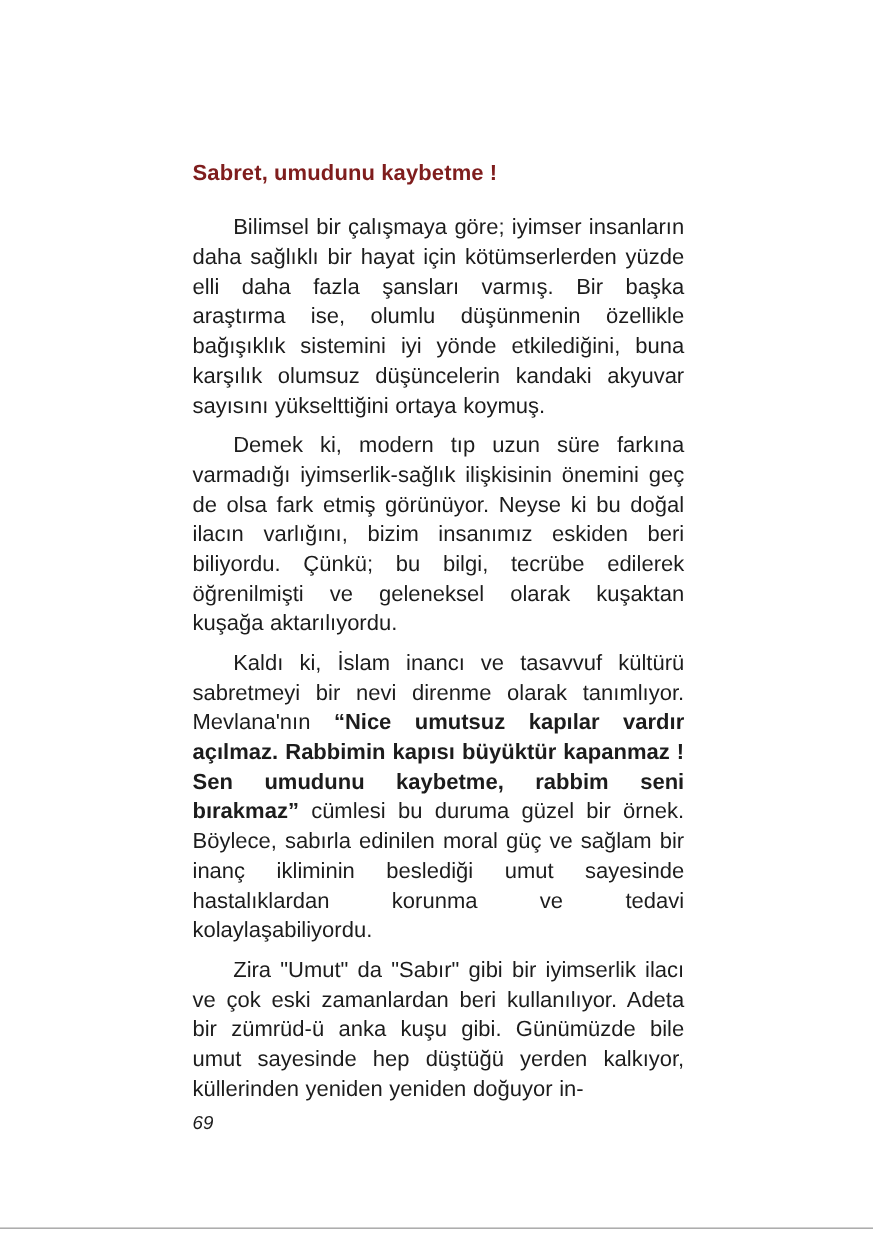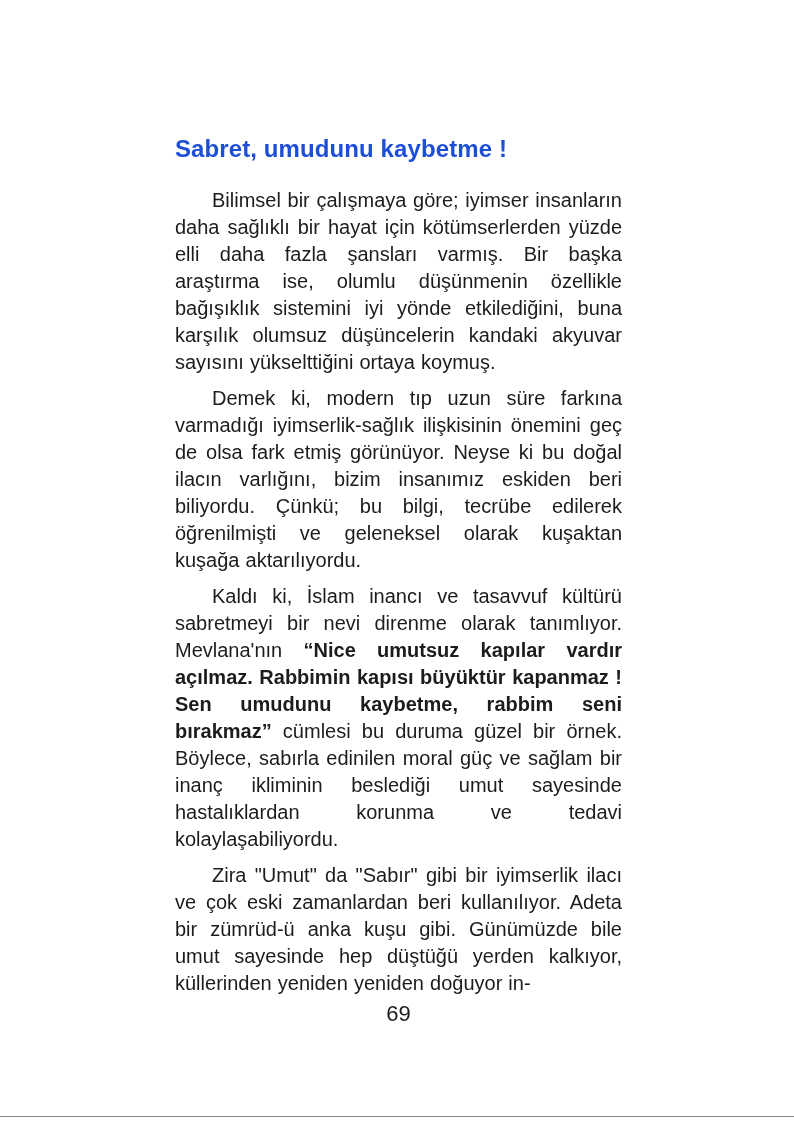--- a/index.html
+++ b/index.html
@@ -15,44 +15,45 @@
     color: #1c1c1c;
     overflow: hidden;
   }
   .sheet {
     position: absolute;
     left: 175px;
     top: 131px;
     width: 447px;
   }
   .page-title {
-    font-size: 24px;
+    font-size: 20px;
     font-weight: bold;
     letter-spacing: 0.1px;
-    margin: 4px 0 24px 0;
-    color: #1d4ed8;
+    margin: 16px 0 24px 0;
+    color: #7f1d1d;
   }
   .para {
     font-size: 20px;
     line-height: 27px;
     text-align: justify;
     text-indent: 37px;
     margin: 0 0 9px 0;
     word-spacing: 0.5px;
   }
   .para:last-of-type { margin-bottom: 0; }
   .quote {
     font-weight: bold;
   }
   .page-number {
-    text-align: center;
-    font-size: 22px;
+    text-align: left;
+    font-size: 17px;
     line-height: 27px;
     margin-top: 3px;
     color: #1c1c1c;
+    font-style: italic;
   }
   .bottom-rule {
     position: absolute;
     left: 0;
     width: 794px;
     bottom: 7px;
     border-top: 1px solid #8a8a8a;
     height: 0;
   }
 </style>

